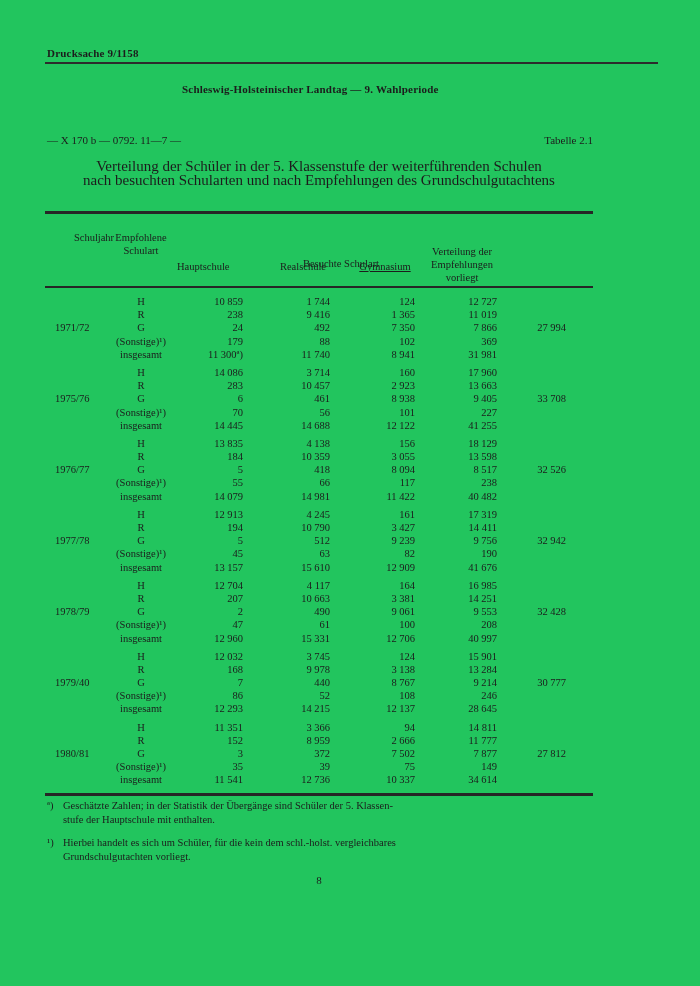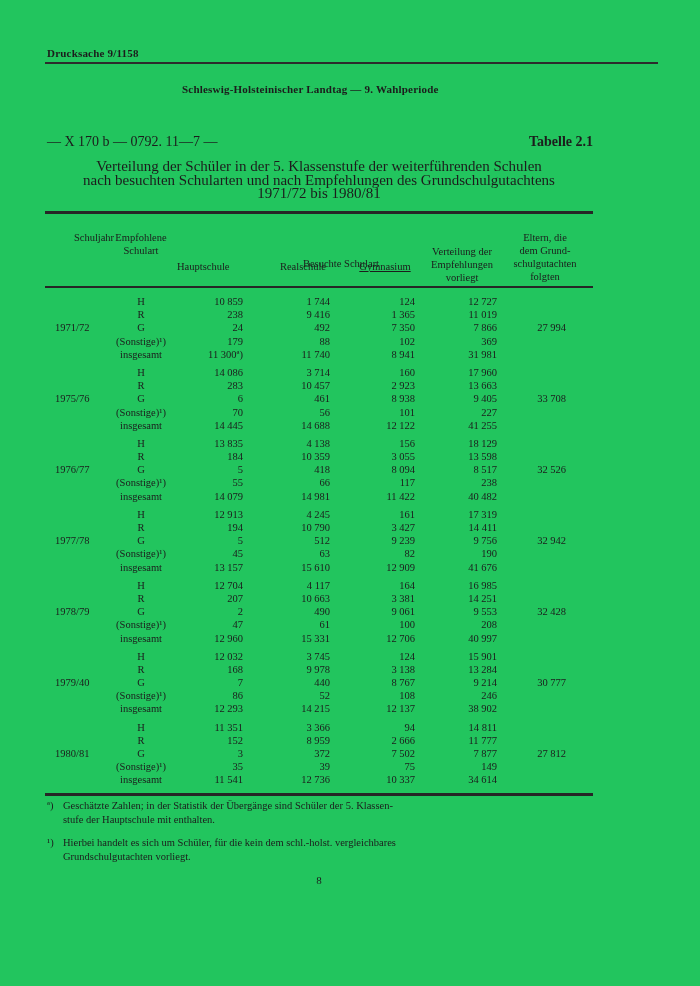--- a/index.html
+++ b/index.html
@@ -9,22 +9,22 @@
   .abs{position:absolute;}
   .pre{white-space:pre-line;}
 
   
   .doc-number{left:47px;top:47px;font-size:11px;font-weight:bold;letter-spacing:.2px;}
   .parliament{left:182px;top:47px;font-size:11px;font-weight:bold;letter-spacing:.2px;margin-top:36px;}
   .page-rule{left:45px;top:62px;width:613px;height:2px;background:#2c2c2c;}
 
   
   .ref-row{left:47px;top:134px;width:546px;display:flex;justify-content:space-between;
-           font-size:14px;}
-  .table-label{font-weight:bold;}
+           font-size:11px;}
+  .table-label{font-weight:normal;}
 
   
   .title{left:45px;top:160px;width:548px;text-align:center;font-size:15px;line-height:13.5px;}
 
   
   .tbl{left:45px;top:211px;width:548px;}
   .rule{height:2.5px;background:#262626;}
   .rule-bottom{height:3px;background:#262626;}
   .thead{position:relative;height:72px;font-size:10.5px;}
   .thead div{position:absolute;line-height:13.2px;}
@@ -65,41 +65,36 @@
   <div class="abs page-rule"></div>
 
   <div class="abs ref-row">
     <span>— X 170 b — 0792. 11—7 —</span>
     <span class="table-label">Tabelle 2.1</span>
   </div>
 
   <div class="abs title">
     <div>Verteilung der Schüler in der 5. Klassenstufe der weiterführenden Schulen</div>
     <div>nach besuchten Schularten und nach Empfehlungen des Grundschulgutachtens</div>
-    <div>1971/72 bis 1980/81</div>
   </div>
 
   <div class="abs tbl">
     <div class="rule"></div>
 
     <div class="thead">
       <div class="h-schuljahr">Schuljahr</div>
       <div class="h-empfohlene pre">Empfohlene
 Schulart</div>
       <div class="h-besuchte">Besuchte Schulart</div>
       <div class="h-haupt">Hauptschule</div>
       <div class="h-real">Realschule</div>
       <div class="h-gym">Gymnasium</div>
       <div class="h-vert pre">Verteilung der
 Empfehlungen
 vorliegt</div>
-      <div class="h-eltern pre">Eltern, die
-dem Grund-
-schulgutachten
-folgten</div>
     </div>
 
     <div class="rule"></div>
 
     <div id="table-body">
         <div class="block">
           <div class="cell c1"></div>
           <div class="cell c2">H</div>
           <div class="cell num c3">10 859</div>
           <div class="cell num c4">1 744</div>
@@ -310,21 +305,21 @@
           <div class="cell num c3">86</div>
           <div class="cell num c4">52</div>
           <div class="cell num c5">108</div>
           <div class="cell num c6">246</div>
           <div class="cell num c7"></div>
           <div class="cell c1"></div>
           <div class="cell c2">insgesamt</div>
           <div class="cell num c3">12 293</div>
           <div class="cell num c4">14 215</div>
           <div class="cell num c5">12 137</div>
-          <div class="cell num c6">38 902</div>
+          <div class="cell num c6">28 645</div>
           <div class="cell num c7"></div>
         </div>
         <div class="block">
           <div class="cell c1"></div>
           <div class="cell c2">H</div>
           <div class="cell num c3">11 351</div>
           <div class="cell num c4">3 366</div>
           <div class="cell num c5">94</div>
           <div class="cell num c6">14 811</div>
           <div class="cell num c7"></div>

